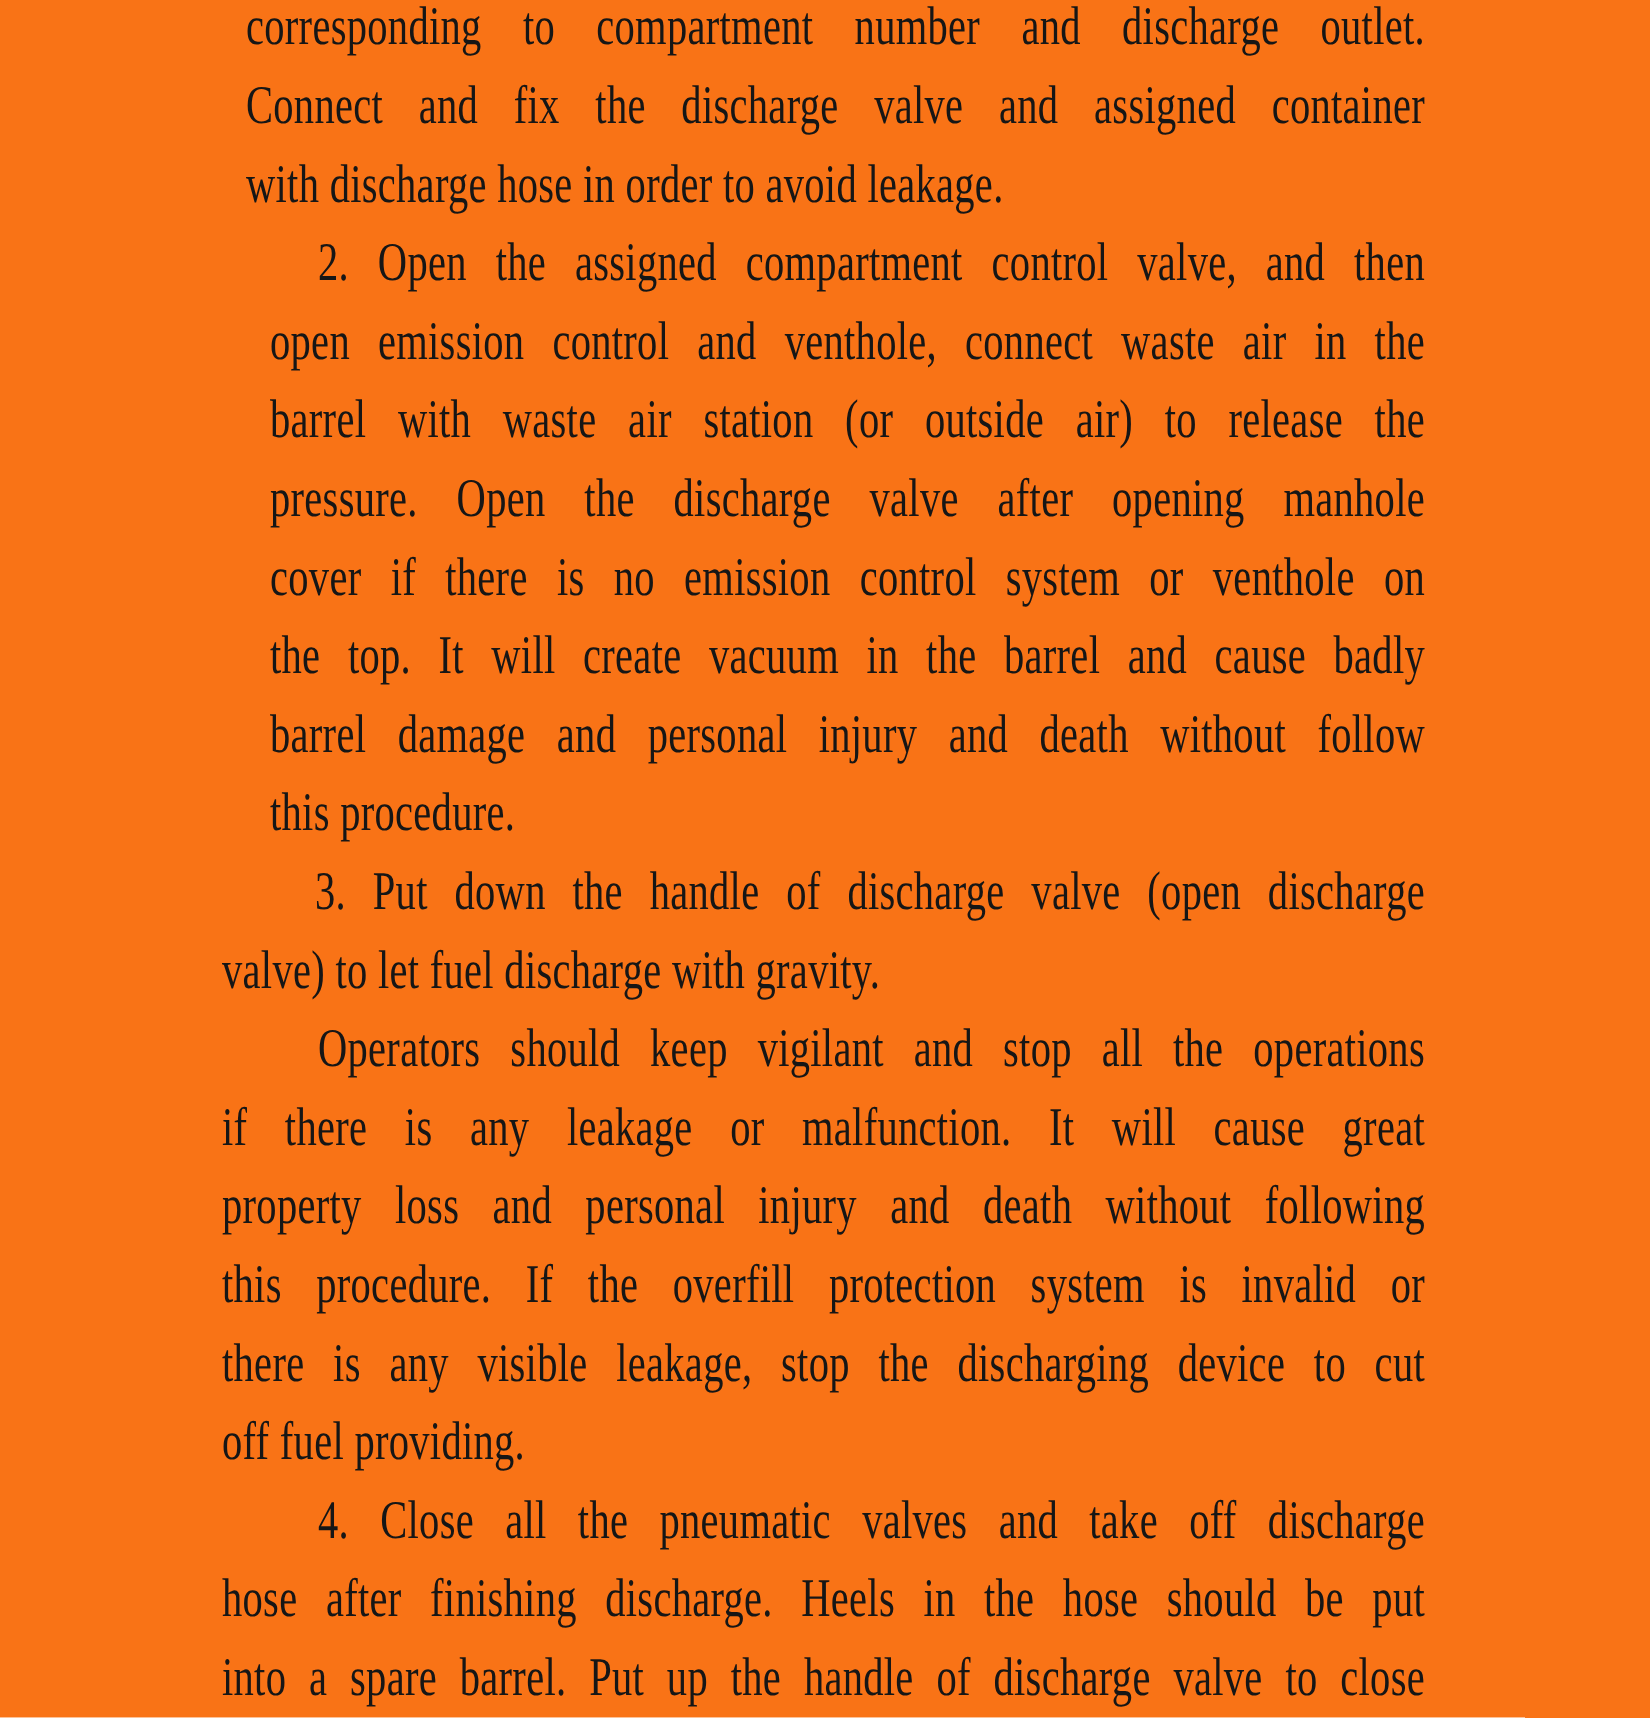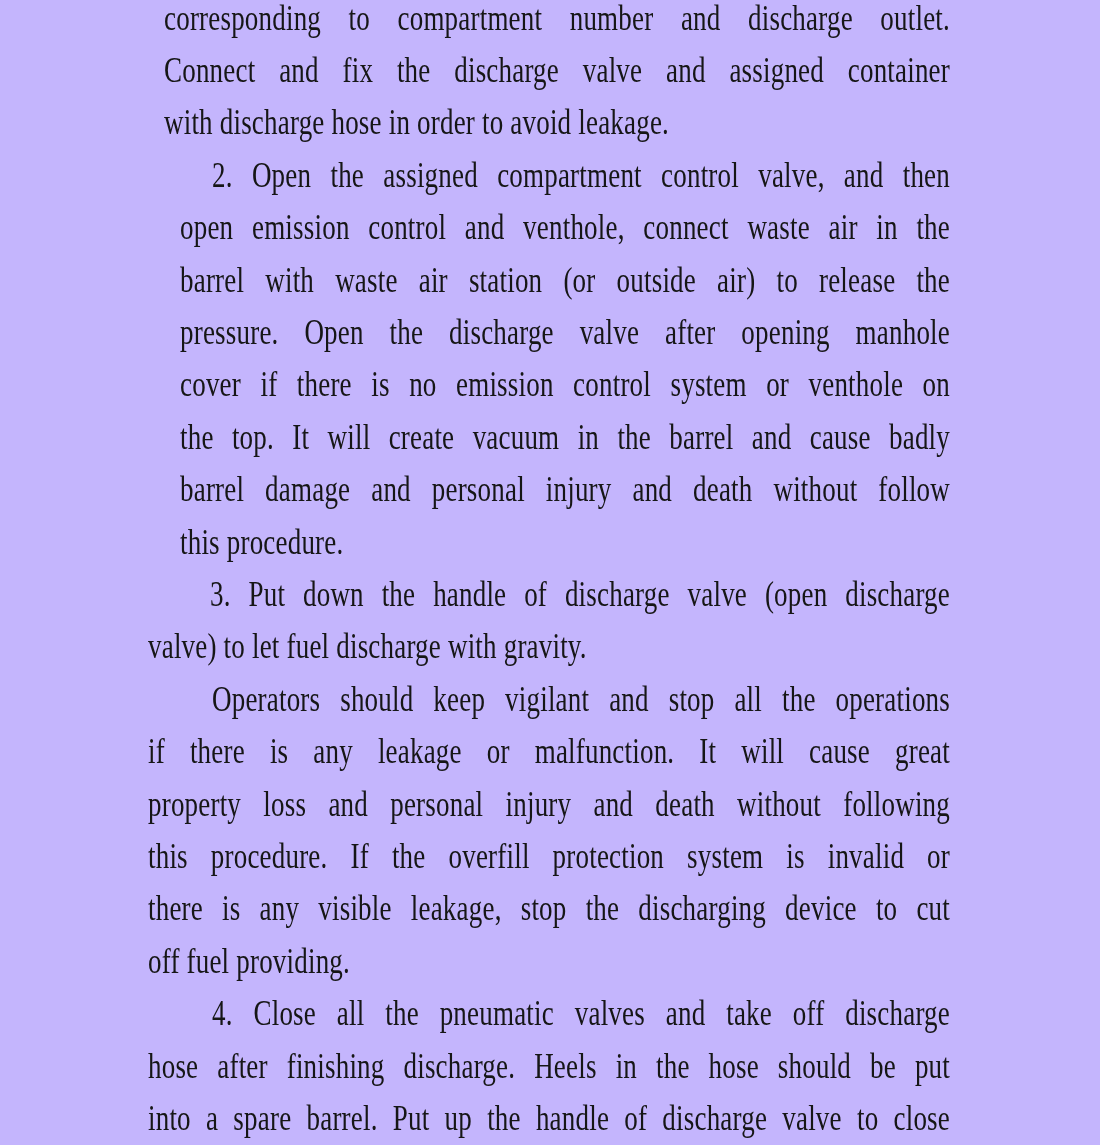--- a/index.html
+++ b/index.html
@@ -4,21 +4,21 @@
 <style>
   html, body {
     margin: 0;
     padding: 0;
     background: #ffffff;
   }
   .page {
     position: relative;
     width: 1100px;
     height: 1145px;
-    background: #c4b5fd;
+    background: #f97316;
     overflow: hidden;
     font-family: "Liberation Serif", serif;
   }
   
   .text-block {
     position: absolute;
     left: 148px;
     top: -8px;
     width: 802px;
     transform: scaleY(1.3436);

